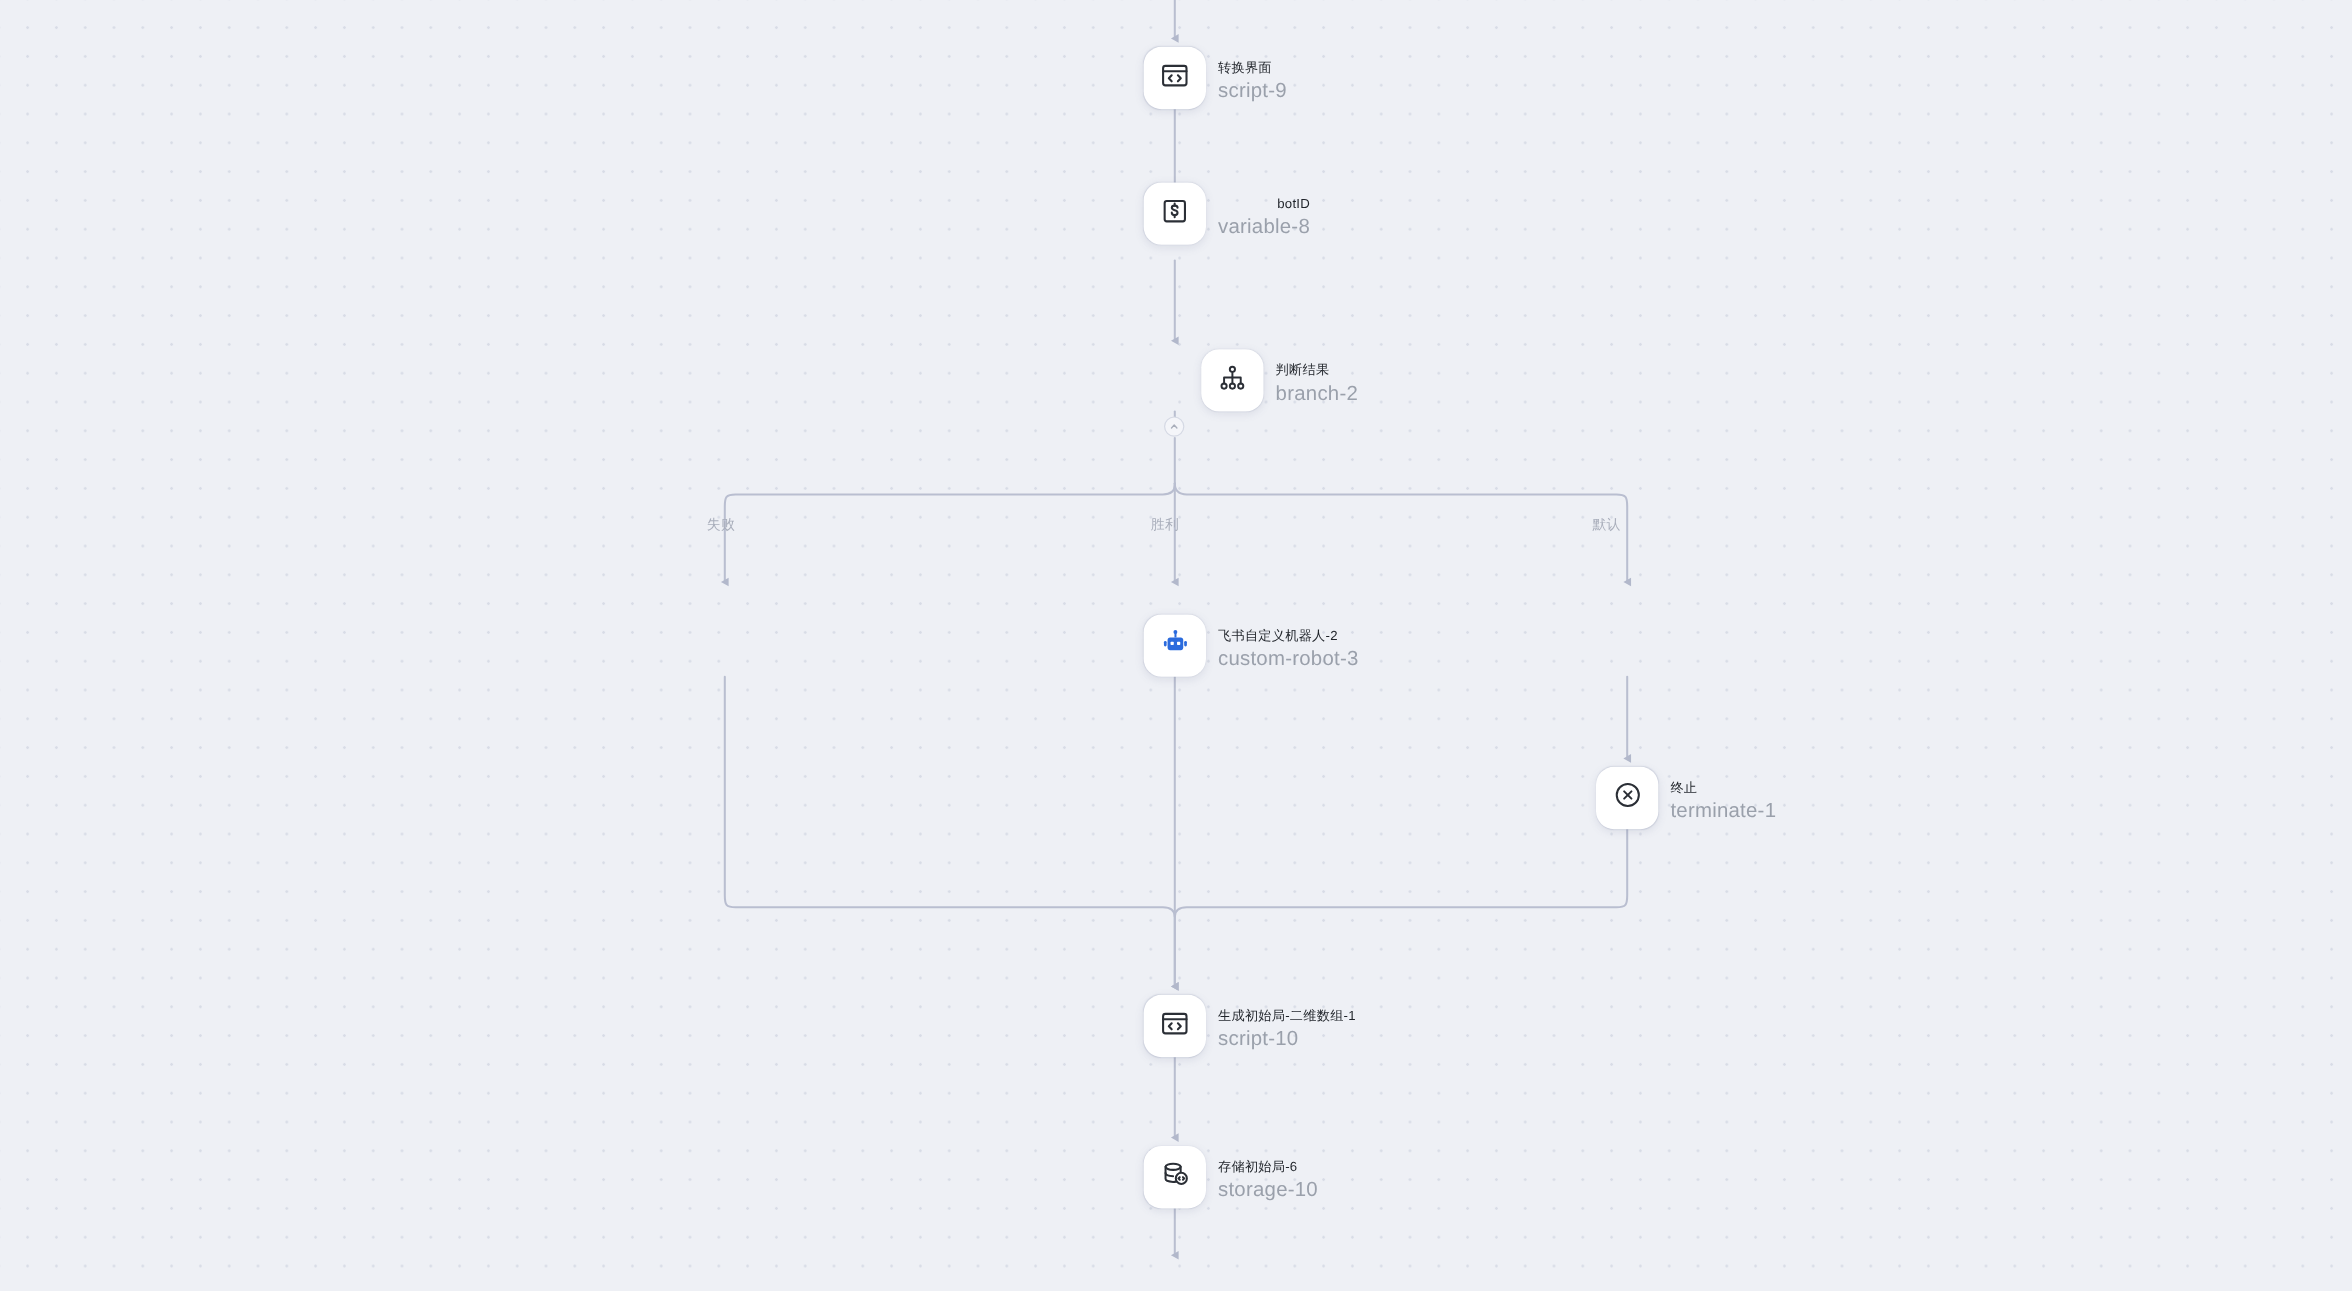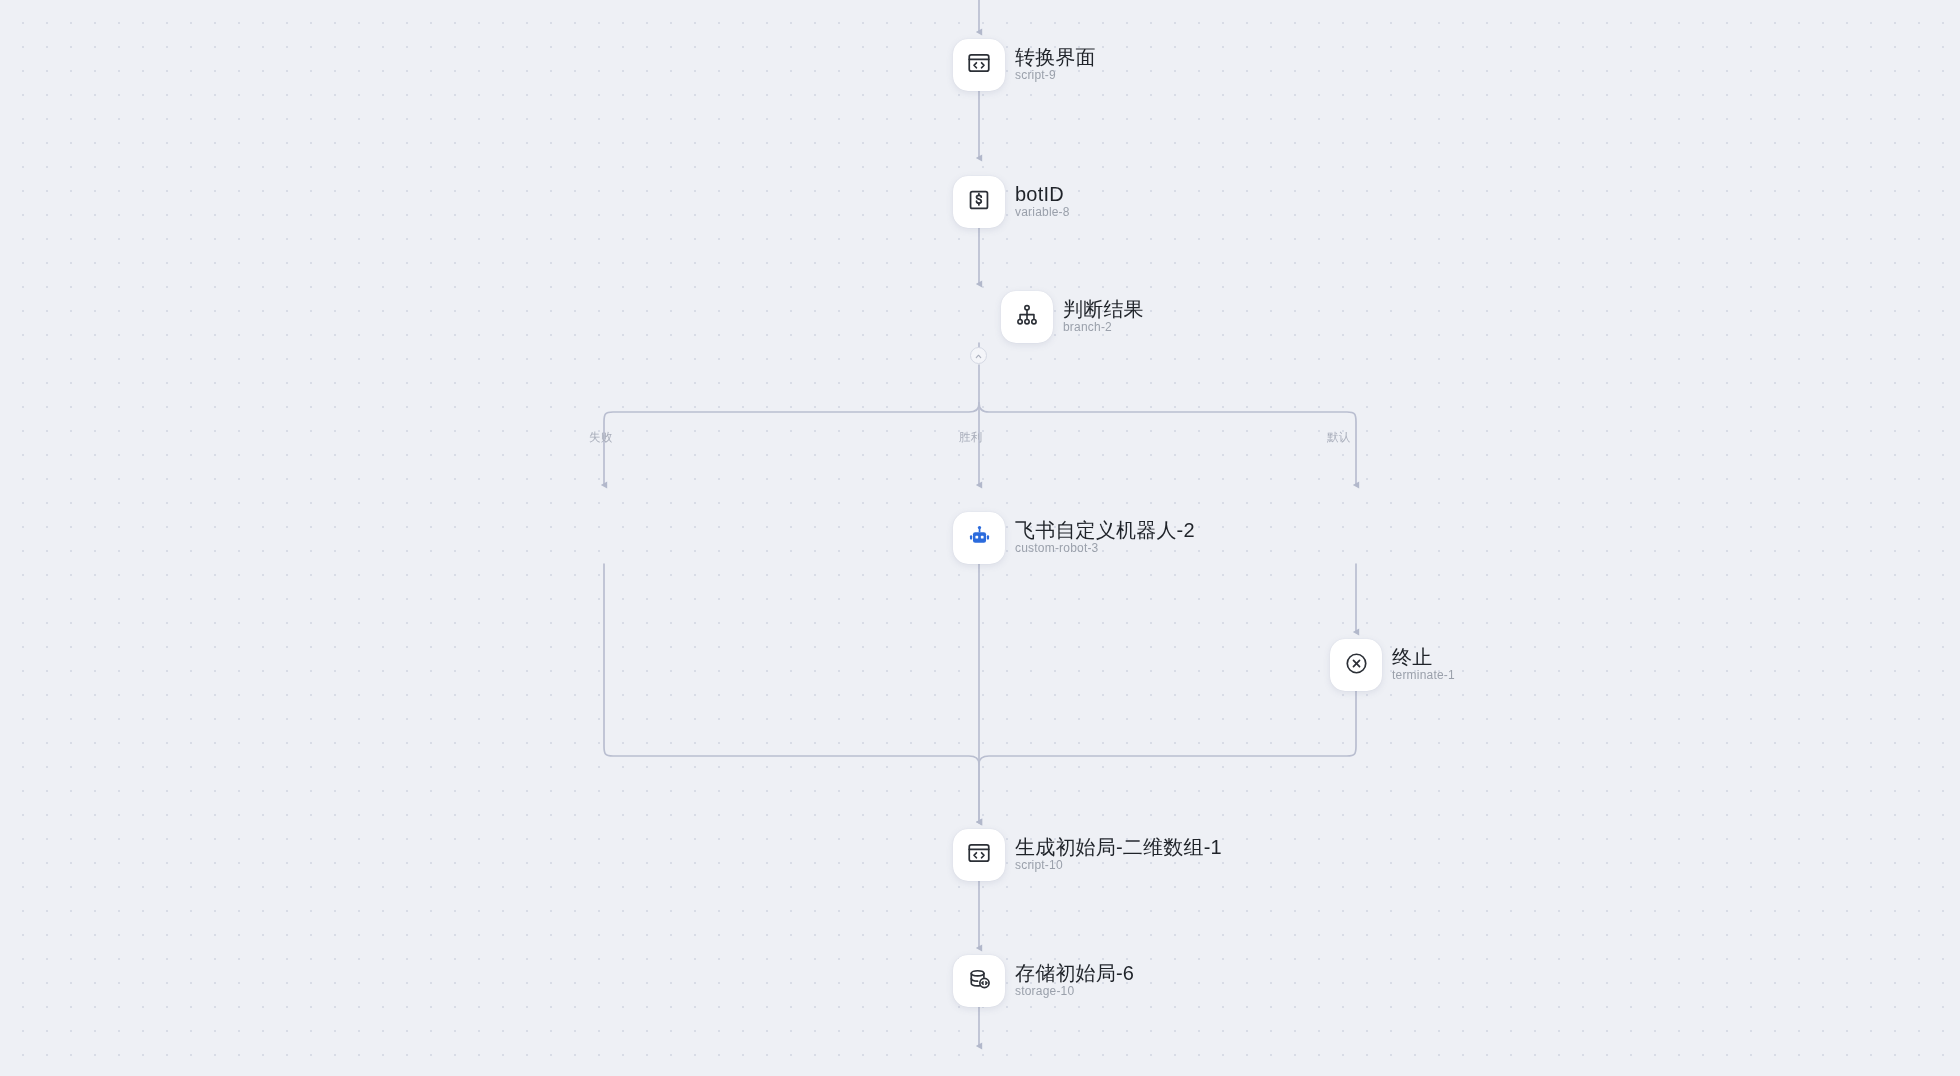--- a/index.html
+++ b/index.html
@@ -53,28 +53,28 @@
 
   .node-text {
     display: flex;
     flex-direction: column;
     justify-content: center;
     gap: 4px;
     white-space: nowrap;
   }
 
   .node-title {
-    font-size: 20px;
+    font-size: 11px;
     line-height: 16px;
     color: #1f2329;
     letter-spacing: 0.2px;
   }
 
   .node-sub {
-    font-size: 12px;
+    font-size: 17px;
     line-height: 13px;
     color: #9aa0ab;
     letter-spacing: 0.2px;
   }
 
   
   .branch-label {
     position: absolute;
     font-size: 11.5px;
     color: #a9aebb;
@@ -168,21 +168,21 @@
           <polyline points="14.4,11.8 16.6,14.1 14.4,16.4"></polyline>
         </svg>
       </span>
     </div>
     <div class="node-text">
       <div class="node-title">转换界面</div>
       <div class="node-sub">script-9</div>
     </div>
   </div>
 
-  <div class="node" style="left:953px; top:176px;">
+  <div class="node" style="left:953px; top:152px;text-align:right;">
     <div class="node-card">
       <span>
         <svg width="26" height="26" viewBox="0 0 24 24" fill="none" stroke="#2b2f36" stroke-width="1.6" stroke-linecap="round" stroke-linejoin="round">
           <rect x="4.2" y="4.2" width="15.6" height="15.6" rx="1.6"></rect>
           <path d="M14.1 9.4c0-1-1-1.7-2.2-1.7s-2.2.7-2.2 1.7 1 1.5 2.2 1.8 2.2.8 2.2 1.9-1 1.8-2.2 1.8-2.2-.8-2.2-1.8"></path>
           <line x1="11.9" y1="6.2" x2="11.9" y2="7.7"></line>
           <line x1="11.9" y1="15" x2="11.9" y2="16.6"></line>
         </svg>
       </span>
     </div>

